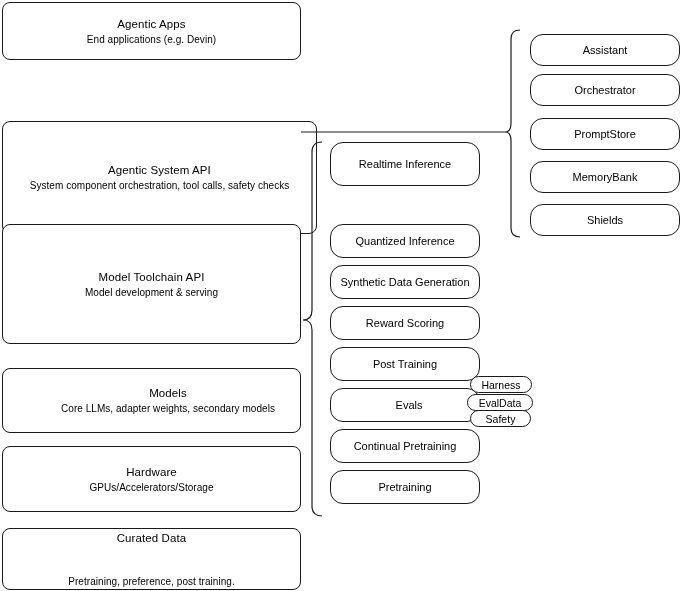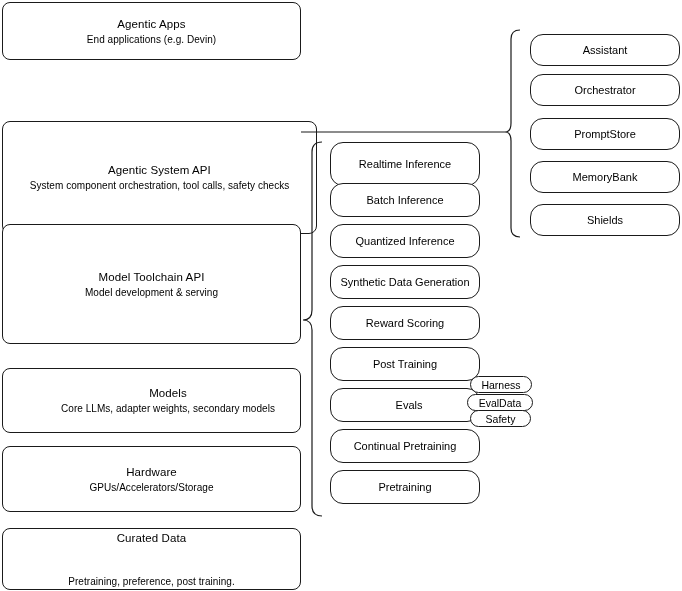--- a/index.html
+++ b/index.html
@@ -143,23 +143,20 @@
   </div>
 
   <div class="layer-box" style="left:2px;  top:528px; width:299px; height:62px;gap:28px;">
     <div class="layer-title">Curated Data</div>
     <div class="layer-sub">Pretraining, preference, post training.</div>
   </div>
 
   <div class="pill-box" style="left:330px; top:142px; width:150px; height:44px;">
     <span>Realtime Inference</span>
   </div>
-  <div class="pill-box" style="left:330px; top:183px; width:150px; height:34px;">
-    <span>Batch Inference</span>
-  </div>
   <div class="pill-box" style="left:330px; top:224px; width:150px; height:34px;">
     <span>Quantized Inference</span>
   </div>
   <div class="pill-box" style="left:330px; top:265px; width:150px; height:34px;">
     <span>Synthetic Data Generation</span>
   </div>
   <div class="pill-box" style="left:330px; top:306px; width:150px; height:34px;">
     <span>Reward Scoring</span>
   </div>
   <div class="pill-box" style="left:330px; top:347px; width:150px; height:34px;">

